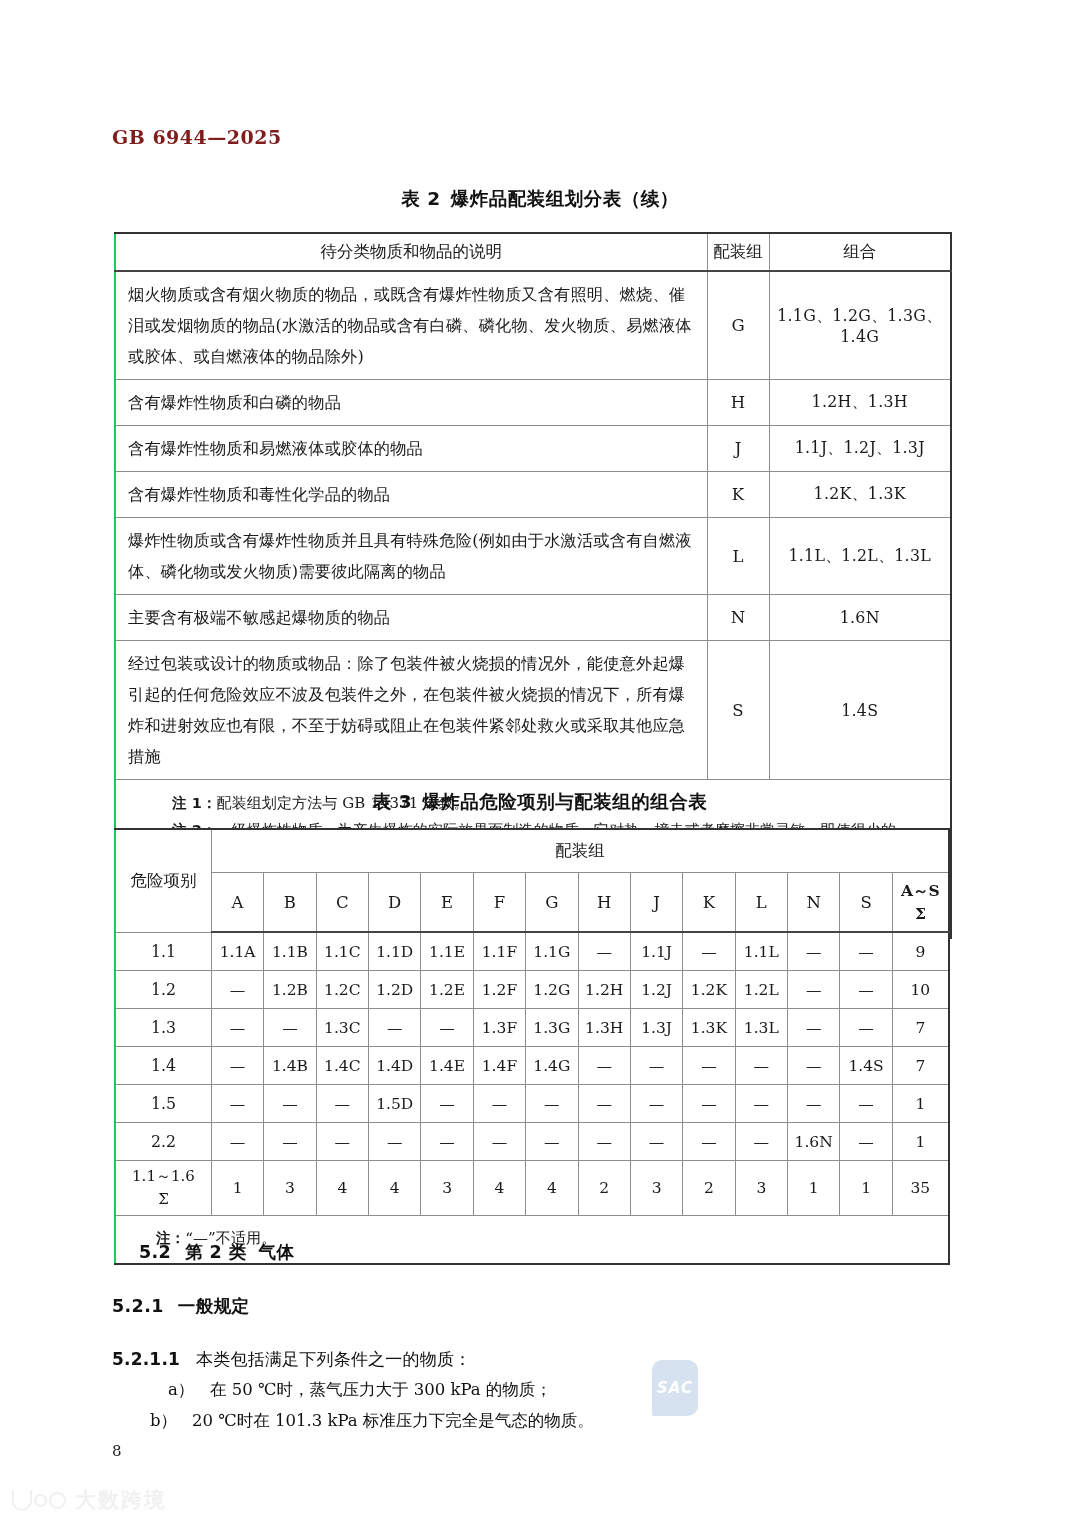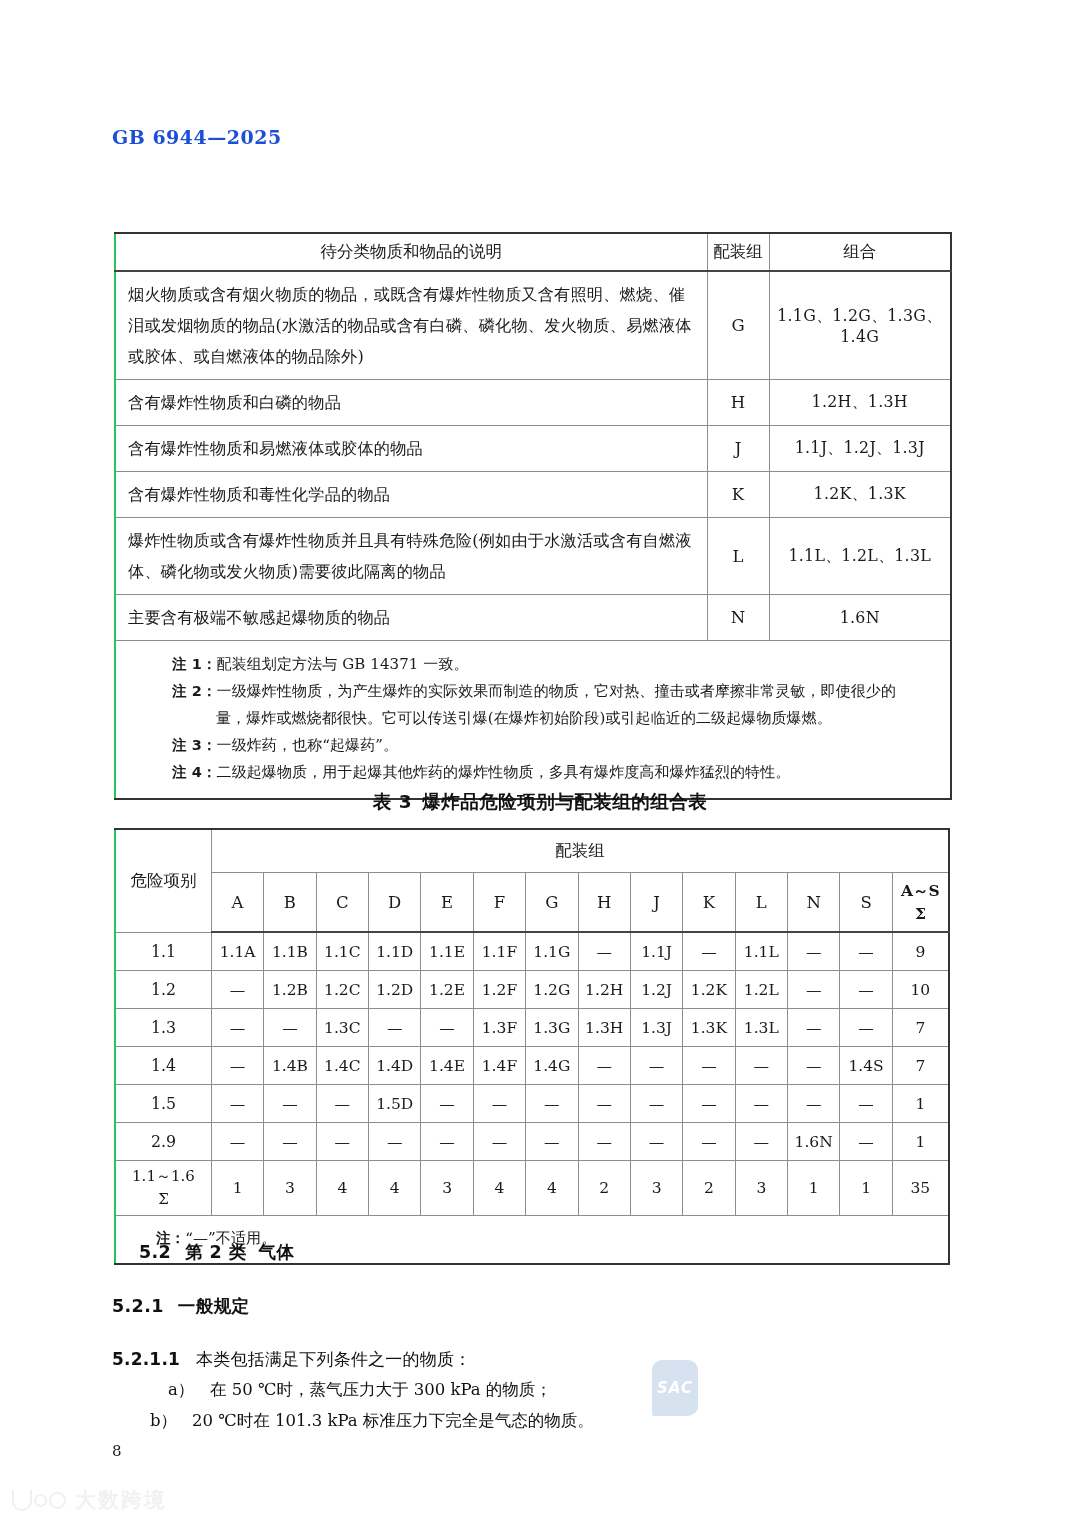--- a/index.html
+++ b/index.html
@@ -23,21 +23,21 @@
 
   
   .std-header {
     position: absolute;
     left: 112px;
     top: 126px;
     font-family: "DejaVu Serif", "Liberation Serif", serif;
     font-weight: bold;
     font-size: 19px;
     letter-spacing: 0.5px;
-    color: #1d4ed8;
+    color: #7f1d1d;
   }
 
   
   .table-caption {
     position: absolute;
     width: 1080px;
     text-align: center;
     font-family: "DejaVu Sans", "Liberation Sans", sans-serif;
     font-weight: bold;
     font-size: 18.5px;
@@ -267,20 +267,23 @@
     letter-spacing: 2px;
   }
 </style>
 </head>
 <body>
 
 <div class="page">
 
   <div class="std-header">GB 6944—2025</div>
 
+  <div class="table-caption" id="caption-t2">
+    <span class="cap-num">表 2</span><span>爆炸品配装组划分表（续）</span>
+  </div>
 
   <table class="doc-table" id="table2">
     <colgroup>
       <col class="c-desc">
         <col class="c-grp">
         <col class="c-comb">
     </colgroup>
     <tbody>
       <tr>
         <td class="hcell outer-top outer-left thick-b">待分类物质和物品的说明</td>
@@ -310,20 +313,25 @@
       </tr>
       <tr>
         <td class="desc outer-left">爆炸性物质或含有爆炸性物质并且具有特殊危险(例如由于水激活或含有自燃液体、磷化物或发火物质)需要彼此隔离的物品</td>
         <td class="grp">L</td>
         <td class="comb outer-right">1.1L、1.2L、1.3L</td>
       </tr>
       <tr>
         <td class="desc outer-left">主要含有极端不敏感起爆物质的物品</td>
         <td class="grp">N</td>
         <td class="comb outer-right">1.6N</td>
+      </tr>
+      <tr>
+        <td class="desc outer-left">经过包装或设计的物质或物品：除了包装件被火烧损的情况外，能使意外起爆引起的任何危险效应不波及包装件之外，在包装件被火烧损的情况下，所有爆炸和进射效应也有限，不至于妨碍或阻止在包装件紧邻处救火或采取其他应急措施</td>
+        <td class="grp">S</td>
+        <td class="comb outer-right">1.4S</td>
       </tr>
 
       <tr>
         <td class="notes-cell outer-left outer-right outer-bot" colspan="3">
           <div class="note-line">
             <span class="note-lbl">注 1：</span><span>配装组划定方法与 GB 14371 一致。</span>
           </div>
           <div class="note-line">
             <span class="note-lbl">注 2：</span><span>一级爆炸性物质，为产生爆炸的实际效果而制造的物质，它对热、撞击或者摩擦非常灵敏，即使很少的</span>
           </div>
@@ -470,21 +478,21 @@
         <td>—</td>
         <td>—</td>
         <td>—</td>
         <td>—</td>
         <td>—</td>
         <td>—</td>
         <td class="outer-right">1</td>
       </tr>
 
       <tr class="drow">
-        <td class="rowlabel outer-left">2.9</td>
+        <td class="rowlabel outer-left">2.2</td>
         <td>—</td>
         <td>—</td>
         <td>—</td>
         <td>—</td>
         <td>—</td>
         <td>—</td>
         <td>—</td>
         <td>—</td>
         <td>—</td>
         <td>—</td>

